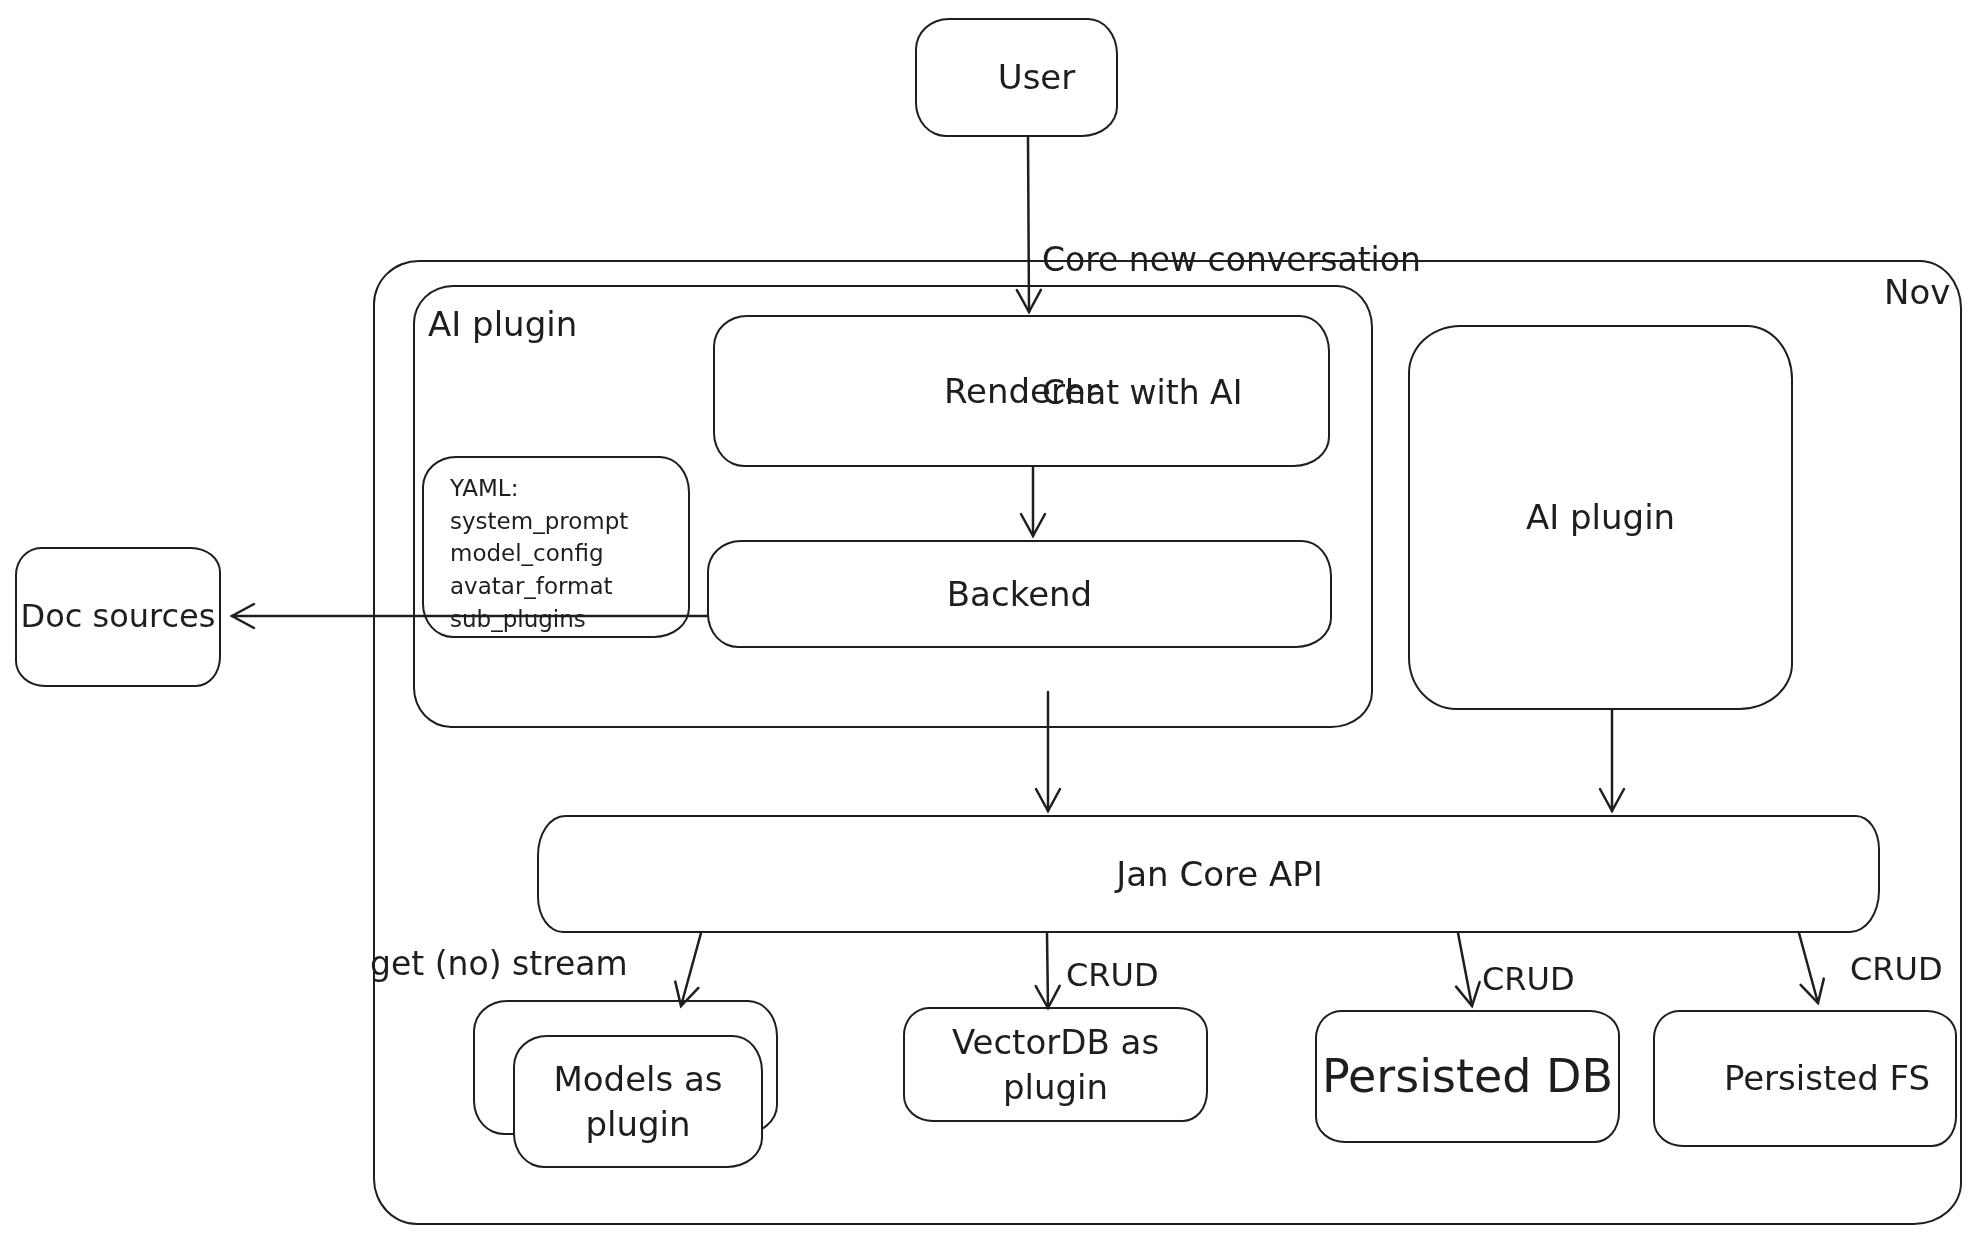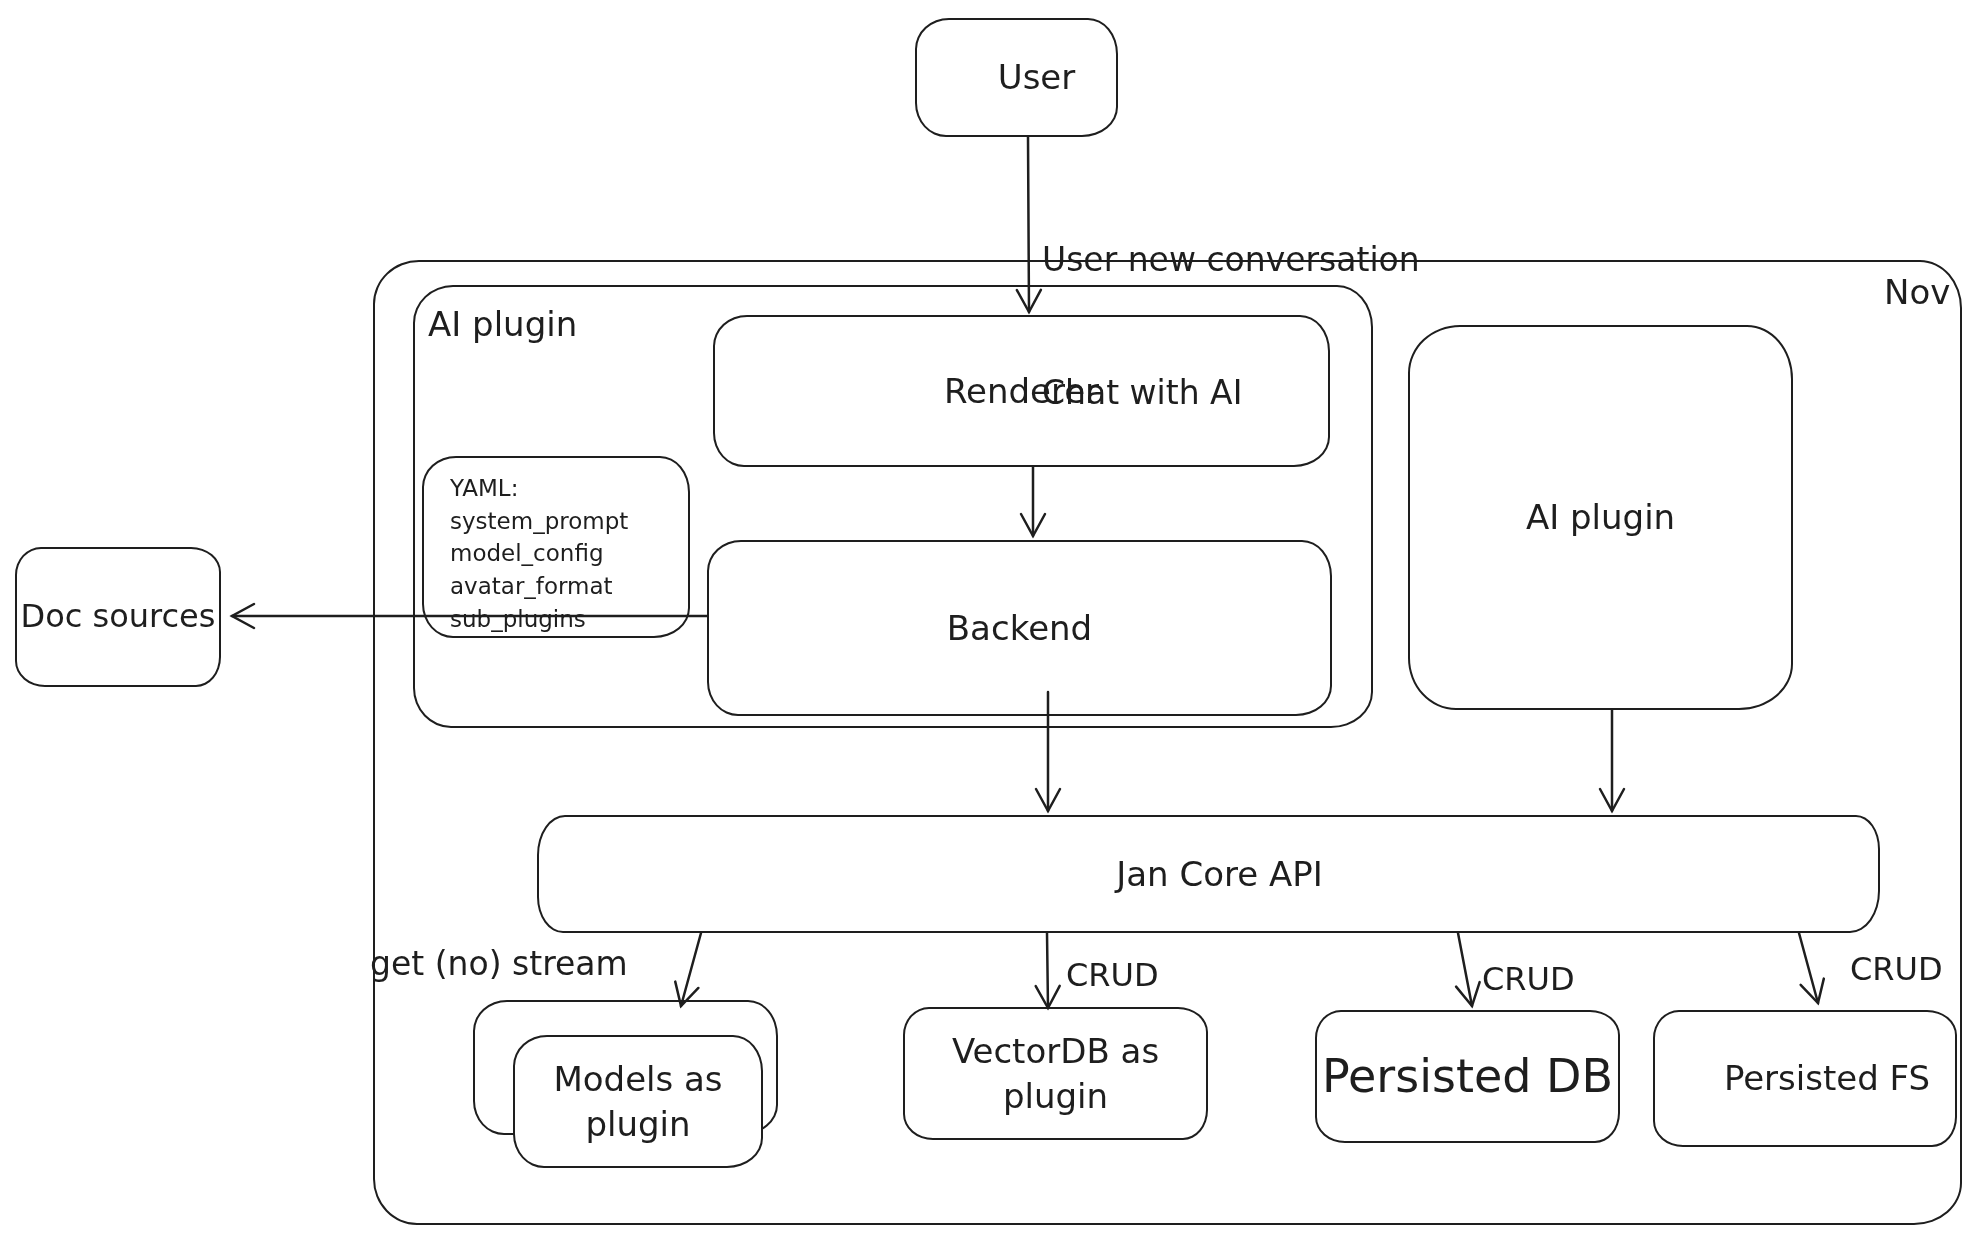--- a/index.html
+++ b/index.html
@@ -78,39 +78,39 @@
   <div class="box r-md node-z" id="yaml-note" style="left:422px; top:412px; width:268px; height:182px;">
     <div>
       <div>YAML:</div>
       <div>system_prompt</div>
       <div>model_config</div>
       <div>avatar_format</div>
       <div>sub_plugins</div>
     </div>
   </div>
 
-  <div class="box r-md node-z" style="left:707px; top:540px; width:625px; height:176px; font-size:34px;">Backend</div>
+  <div class="box r-md node-z" style="left:707px; top:540px; width:625px; height:108px; font-size:34px;">Backend</div>
 
   <div class="box node-z" style="left:1408px; top:325px; width:385px; height:385px; font-size:34px; border-radius:52px 46px 54px 48px / 48px 54px 46px 52px;">AI plugin</div>
 
   <div class="box r-sm node-z" style="left:15px; top:547px; width:206px; height:140px; font-size:32px;">Doc sources</div>
 
   <div class="box node-z" style="left:537px; top:815px; width:1343px; height:118px; font-size:34px; border-radius:28px 24px 30px 26px / 40px 34px 42px 36px;padding-left:22px;">Jan Core API</div>
 
   <div class="box r-md node-z" style="left:473px; top:1000px; width:305px; height:135px;"></div>
   <div class="box r-md node-z wrapped" style="left:513px; top:1035px; width:250px; height:133px; font-size:34px;">Models as plugin</div>
 
-  <div class="box r-sm node-z wrapped" style="left:903px; top:1007px; width:305px; height:133px; font-size:34px;">VectorDB as plugin</div>
+  <div class="box r-sm node-z wrapped" style="left:903px; top:1007px; width:305px; height:115px; font-size:34px;">VectorDB as plugin</div>
 
   <div class="box r-sm node-z" style="left:1315px; top:1010px; width:305px; height:133px; font-size:46px;">Persisted DB</div>
 
   <div class="box r-sm node-z" style="left:1653px; top:1010px; width:304px; height:137px; font-size:34px;padding-left:44px;">Persisted FS</div>
 
   <div class="lbl lbl-z" style="left:1042px; top:150px;">
-    <div>User new conversation</div>
+    <div>Core new conversation</div>
     <div>Chat with AI</div>
   </div>
   <div class="lbl lbl-z" style="left:370px; top:942px;">get (no) stream</div>
   <div class="lbl lbl-z" style="left:1066px; top:954px; font-size:32px;">CRUD</div>
   <div class="lbl lbl-z" style="left:1482px; top:958px; font-size:32px;">CRUD</div>
   <div class="lbl lbl-z" style="left:1850px; top:948px; font-size:32px;">CRUD</div>
 
   <svg id="edges" xmlns="http://www.w3.org/2000/svg">
     <defs>
       <marker id="ah" markerUnits="userSpaceOnUse" markerWidth="36" markerHeight="36" refX="30" refY="18" orient="auto">

